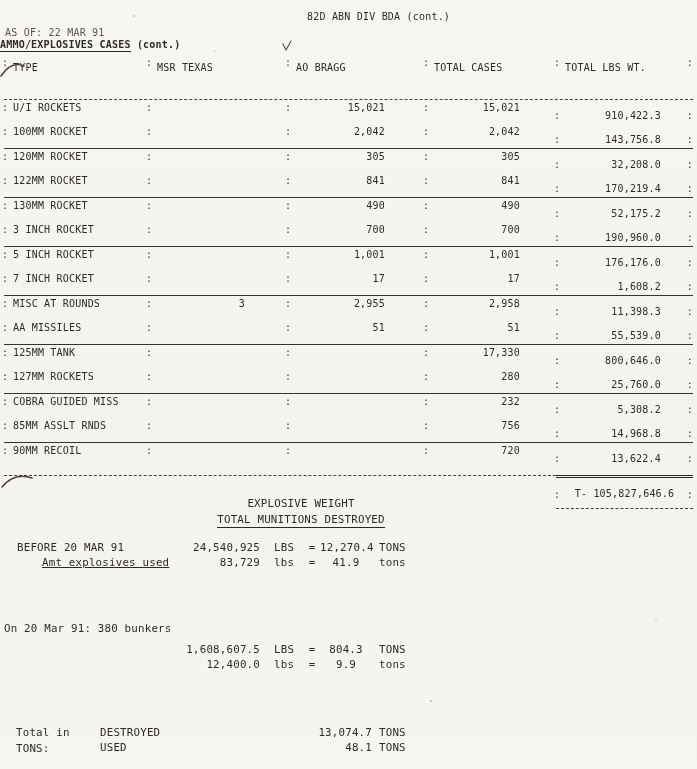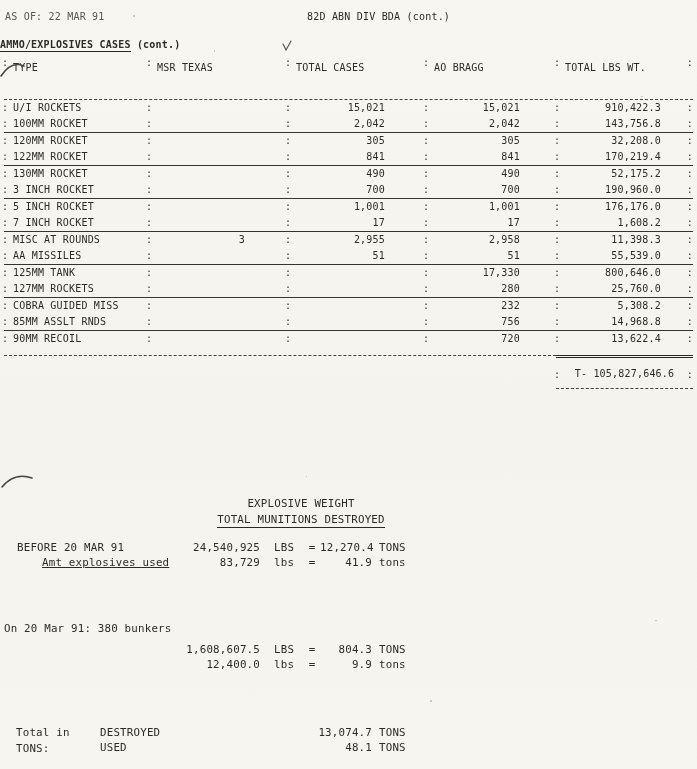--- a/index.html
+++ b/index.html
@@ -13,35 +13,35 @@
     position:relative; width:697px; height:769px; overflow:hidden;
     background:linear-gradient(180deg,#f7f6f1 0%,#f4f3ee 55%,#f6f5ef 100%);
     font-size:10px; line-height:15px; letter-spacing:.2px;
   }
   .dim { color:#5a564c; }
   .bold { font-weight:bold; }
   .u { border-bottom:1.4px solid #2b2822; padding-bottom:1px; }
 
   
   .doc-header { position:absolute; top:9px; left:5px; right:5px; height:16px; }
-  .as-of { position:absolute; left:0; top:0; }
+  .as-of { position:absolute; left:0; top:16px; }
   .doc-title { position:absolute; left:302px; top:0; }
   .subtitle-row { position:absolute; top:37px; left:0; width:655px; }
 
   
   .ammo-table { position:absolute; left:4px; top:56px; width:689px; }
   .tr { display:grid; grid-template-columns:144px 139px 138px 131px 137px; }
   .td { position:relative; padding-left:9px; height:16px; line-height:16px; white-space:nowrap; overflow:visible; }
   .td::before { content:":"; position:absolute; left:-2px; top:0; color:#3c3930; }
   .td.last::after { content:":"; position:absolute; right:0; top:0; color:#3c3930; }
   .num { text-align:right; }
   .c-msr   { padding-right:42px; }
   .c-bragg { padding-right:40px; }
   .c-cases { padding-right:36px; }
-  .c-lbs   { padding-right:32px; }
+  .c-lbs   { padding-right:32px;margin-top:8px; }
   .thead { border-bottom:1.3px dashed #45423a; height:44px; }
   .thead .td { height:42px; padding-top:5px; line-height:14px; }
   .rule { border-bottom:1.5px solid #37342d; }
   .tfoot { display:flex; margin-top:8px; }
   .dash-left { width:552px; border-top:1.3px dashed #45423a; }
   .total-box {
     width:137px; border-top:3px double #2b2822; border-bottom:1.3px dashed #45423a;
     padding:8px 0 7px; position:relative; text-align:center; line-height:15px;
   }
   .total-box::before { content:":"; position:absolute; left:-2px; top:9px; color:#3c3930; }
@@ -49,21 +49,21 @@
 
   
   .summary-el { position:absolute; font-size:10.8px; line-height:16px; }
   .sum-title { top:496px; left:0; width:602px; text-align:center; }
   .srow { display:flex; left:12px; width:697px; height:16px; }
   .s-label { width:170px; padding-left:5px; }
   .s-label.indent { padding-left:30px;text-decoration:underline; }
   .s-lbs  { width:78px; text-align:right; }
   .s-unit { width:44px; padding-left:14px; }
   .s-eq   { width:16px; text-align:center; }
-  .s-tval { width:52px; text-align:right; }
+  .s-tval { width:52px; text-align:center; }
   .s-tunit{ padding-left:7px; }
   .pos-before { top:540px; } .pos-used { top:555px; }
   .pos-bunkers-label { top:621px; left:4px; }
   .pos-bunk1 { top:642px; } .pos-bunk2 { top:657px; }
   .t-label { width:88px; padding-left:4px; }
   .t-name  { width:130px; }
   .t-val   { width:142px; text-align:right; }
   .t-unit  { padding-left:7px; }
   .pos-tot1 { top:725px; } .pos-tot2 { top:740px; }
 
@@ -83,22 +83,22 @@
 
   <div class="subtitle-row">
     <span class="bold"><span class="u">AMMO/EXPLOSIVES CASES</span> <span>(cont.)</span></span>
   </div>
 
   <div class="ammo-table">
 
     <div class="tr thead">
       <div class="td">TYPE</div>
       <div class="td">MSR TEXAS</div>
+      <div class="td">AO BRAGG</div>
       <div class="td">TOTAL CASES</div>
-      <div class="td">AO BRAGG</div>
       <div class="td last">TOTAL LBS WT.</div>
     </div>
 
     <div class="tr">
       <div class="td">U/I ROCKETS</div>
       <div class="td num c-msr"></div>
       <div class="td num c-bragg">15,021</div>
       <div class="td num c-cases">15,021</div>
       <div class="td num c-lbs last">910,422.3</div>
     </div>

